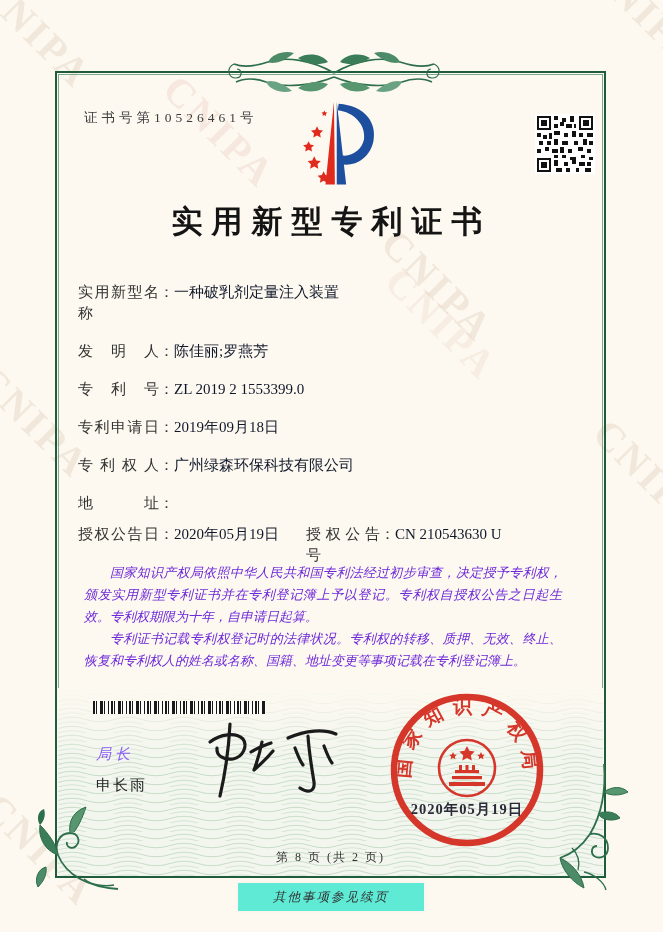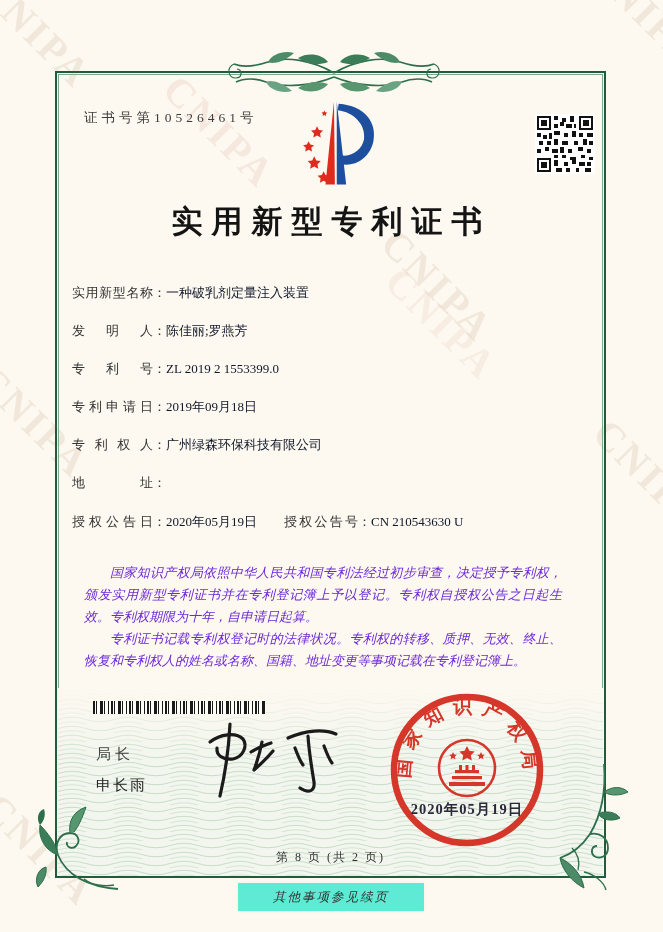--- a/index.html
+++ b/index.html
@@ -43,21 +43,21 @@
   .cert-no{
     position:absolute;left:84px;top:109px;font-size:13.5px;letter-spacing:4px;color:#3d3d3d;
   }
   .qr{position:absolute;left:535px;top:114px;width:60px;height:60px;background:#fff;padding:2px;box-sizing:border-box;}
   .logo{position:absolute;left:286px;top:97px;width:94px;height:96px;}
   .title{
     position:absolute;left:0;top:201px;width:663px;text-align:center;
     font-size:31px;font-weight:bold;letter-spacing:9px;color:#141414;
   }
   
-  .fields{position:absolute;left:72px;top:282px;width:486px;font-size:13px;}
+  .fields{position:absolute;left:78px;top:282px;width:486px;font-size:15px;}
   .frow{display:flex;margin-bottom:17px;line-height:21px;}
   .flabel{
     display:inline-block;width:81px;text-align:justify;text-align-last:justify;
     color:#333;flex:0 0 81px;
   }
   .fcolon{flex:0 0 12px;}
   .fvalue{white-space:pre-line;color:#0f172a;}
   .grant-row{display:flex;}
   .grant-row .pair{display:flex;}
   .grant-row .pair2{margin-left:27px;}
@@ -70,21 +70,21 @@
   }
   .paras p{margin:0;text-indent:2em;}
   
   .barcode{
     position:absolute;left:93px;top:701px;width:173px;height:13px;
     background:repeating-linear-gradient(90deg,
       #191919 0 2px,#fdfdf8 2px 3px,#191919 3px 4px,#fdfdf8 4px 7px,
       #191919 7px 10px,#fdfdf8 10px 11px,#191919 11px 12px,#fdfdf8 12px 15px,
       #191919 15px 16px,#fdfdf8 16px 18px);
   }
-  .juzhang{position:absolute;left:96px;top:745px;font-size:15px;letter-spacing:4px;color:#404040;font-family:"Liberation Sans",sans-serif;}
+  .juzhang{position:absolute;left:96px;top:745px;font-size:15px;letter-spacing:4px;color:#8b5cf6;font-family:"Liberation Sans",sans-serif;font-style:italic;}
   .commissioner{position:absolute;left:96px;top:776px;font-size:15px;letter-spacing:2px;color:#222;font-family:"Liberation Sans",sans-serif;}
   .signature{position:absolute;left:196px;top:712px;width:160px;height:98px;}
   .seal{position:absolute;left:387px;top:690px;width:160px;height:160px;}
   .seal-date{
     position:absolute;left:387px;top:800px;width:160px;text-align:center;
     font-size:14.5px;letter-spacing:1px;color:#2b2a3a;font-weight:bold;
   }
   .page-info{
     position:absolute;left:55px;top:849px;width:551px;text-align:center;
     font-size:12px;color:#333;letter-spacing:2px;
@@ -269,21 +269,21 @@
   <div class="frow">
     <span class="flabel">专利申请日</span>
     <span class="fcolon">：</span>
     <span class="fvalue">2019年09月18日</span>
   </div>
   <div class="frow">
     <span class="flabel">专利权人</span>
     <span class="fcolon">：</span>
     <span class="fvalue">广州绿森环保科技有限公司</span>
   </div>
-  <div class="frow" style="margin-bottom:18px;">
+  <div class="frow" style="margin-bottom:10px;">
     <span class="flabel">地址</span>
     <span class="fcolon">：</span>
   </div>
   <div class="frow grant-row">
     <span class="pair">
       <span class="flabel">授权公告日</span>
       <span class="fcolon">：</span>
       <span class="fvalue">2020年05月19日</span>
     </span>
     <span class="pair pair2">

